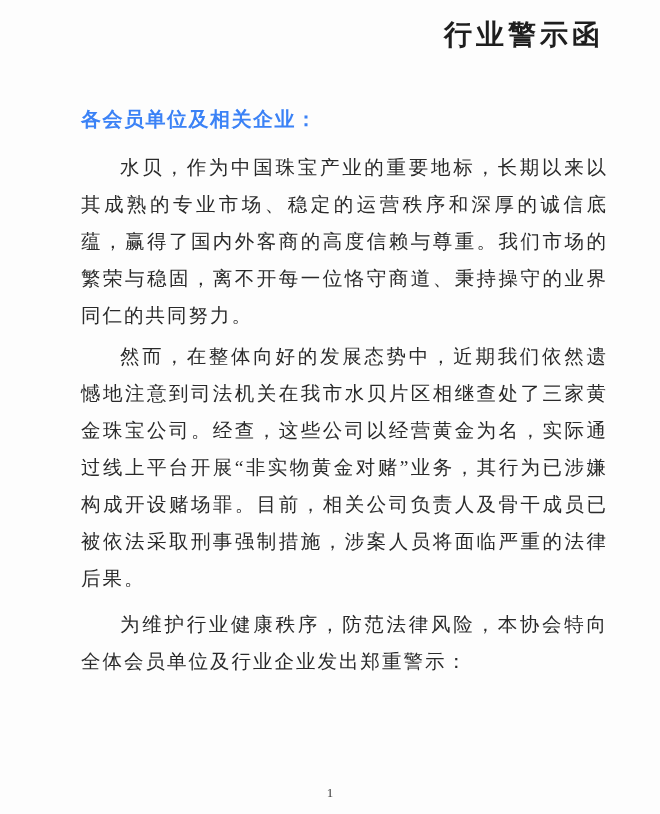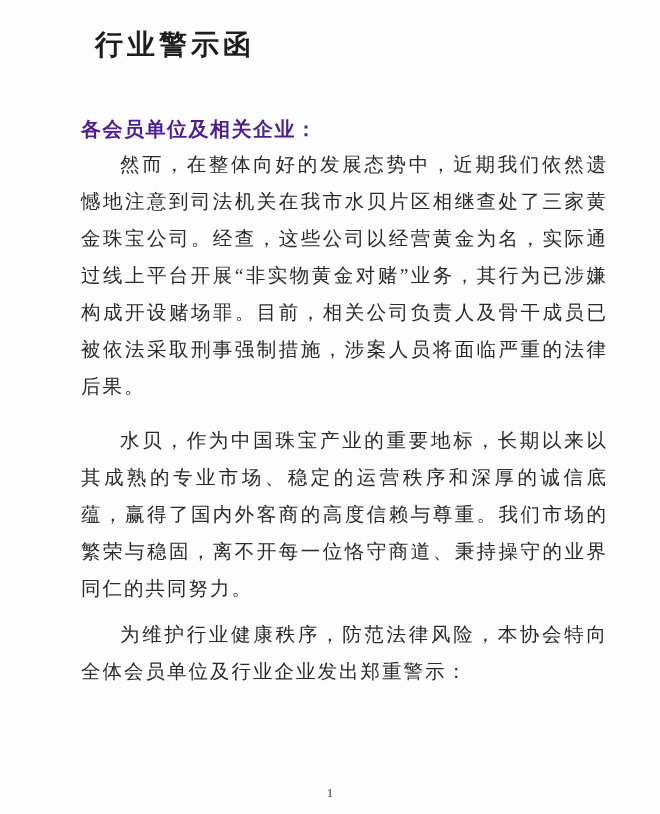--- a/index.html
+++ b/index.html
@@ -16,36 +16,36 @@
     color: #262626;
     font-family: "Liberation Serif", "DejaVu Serif", serif;
     overflow: hidden;
     box-sizing: border-box;
   }
   .content {
     margin-left: 81px;
     margin-right: 52px; 
   }
   .doc-title {
-    margin: 14px;
+    margin: 4px;
     padding-top: 13px;
-    text-align: left;
+    text-align: right;
     font-size: 28px;
     font-weight: 700;
     letter-spacing: 4px;
     line-height: 36px;
     color: #1e1e1e;
   }
   .salutation {
     margin: 53px 0 0 0;
     font-size: 20px;
     font-weight: 700;
     letter-spacing: 1.5px;
     line-height: 26px;
-    color: #4c1d95;
+    color: #3b82f6;
   }
   .para {
     margin: 0;
     font-size: 19.5px;
     line-height: 37px;
     letter-spacing: 2px;
     text-align: justify;
     text-justify: inter-ideograph;
     text-indent: 2em;
     color: #2a2a2a;
@@ -67,22 +67,22 @@
 </style>
 </head>
 <body>
 
 <div class="page">
   <div class="content">
     <h1 class="doc-title">行业警示函</h1>
 
     <p class="salutation">各会员单位及相关企业：</p>
 
+    <p class="para p1">水贝，作为中国珠宝产业的重要地标，长期以来以其成熟的专业市场、稳定的运营秩序和深厚的诚信底蕴，赢得了国内外客商的高度信赖与尊重。我们市场的繁荣与稳固，离不开每一位恪守商道、秉持操守的业界同仁的共同努力。</p>
+
     <p class="para p2">然而，在整体向好的发展态势中，近期我们依然遗憾地注意到司法机关在我市水贝片区相继查处了三家黄金珠宝公司。经查，这些公司以经营黄金为名，实际通过线上平台开展“非实物黄金对赌”业务，其行为已涉嫌构成开设赌场罪。目前，相关公司负责人及骨干成员已被依法采取刑事强制措施，涉案人员将面临严重的法律后果。</p>
-
-    <p class="para p1">水贝，作为中国珠宝产业的重要地标，长期以来以其成熟的专业市场、稳定的运营秩序和深厚的诚信底蕴，赢得了国内外客商的高度信赖与尊重。我们市场的繁荣与稳固，离不开每一位恪守商道、秉持操守的业界同仁的共同努力。</p>
 
 
     <p class="para p4">为维护行业健康秩序，防范法律风险，本协会特向全体会员单位及行业企业发出郑重警示：</p>
   </div>
 
   <div class="page-number">1</div>
 </div>
 
 </body></html>

